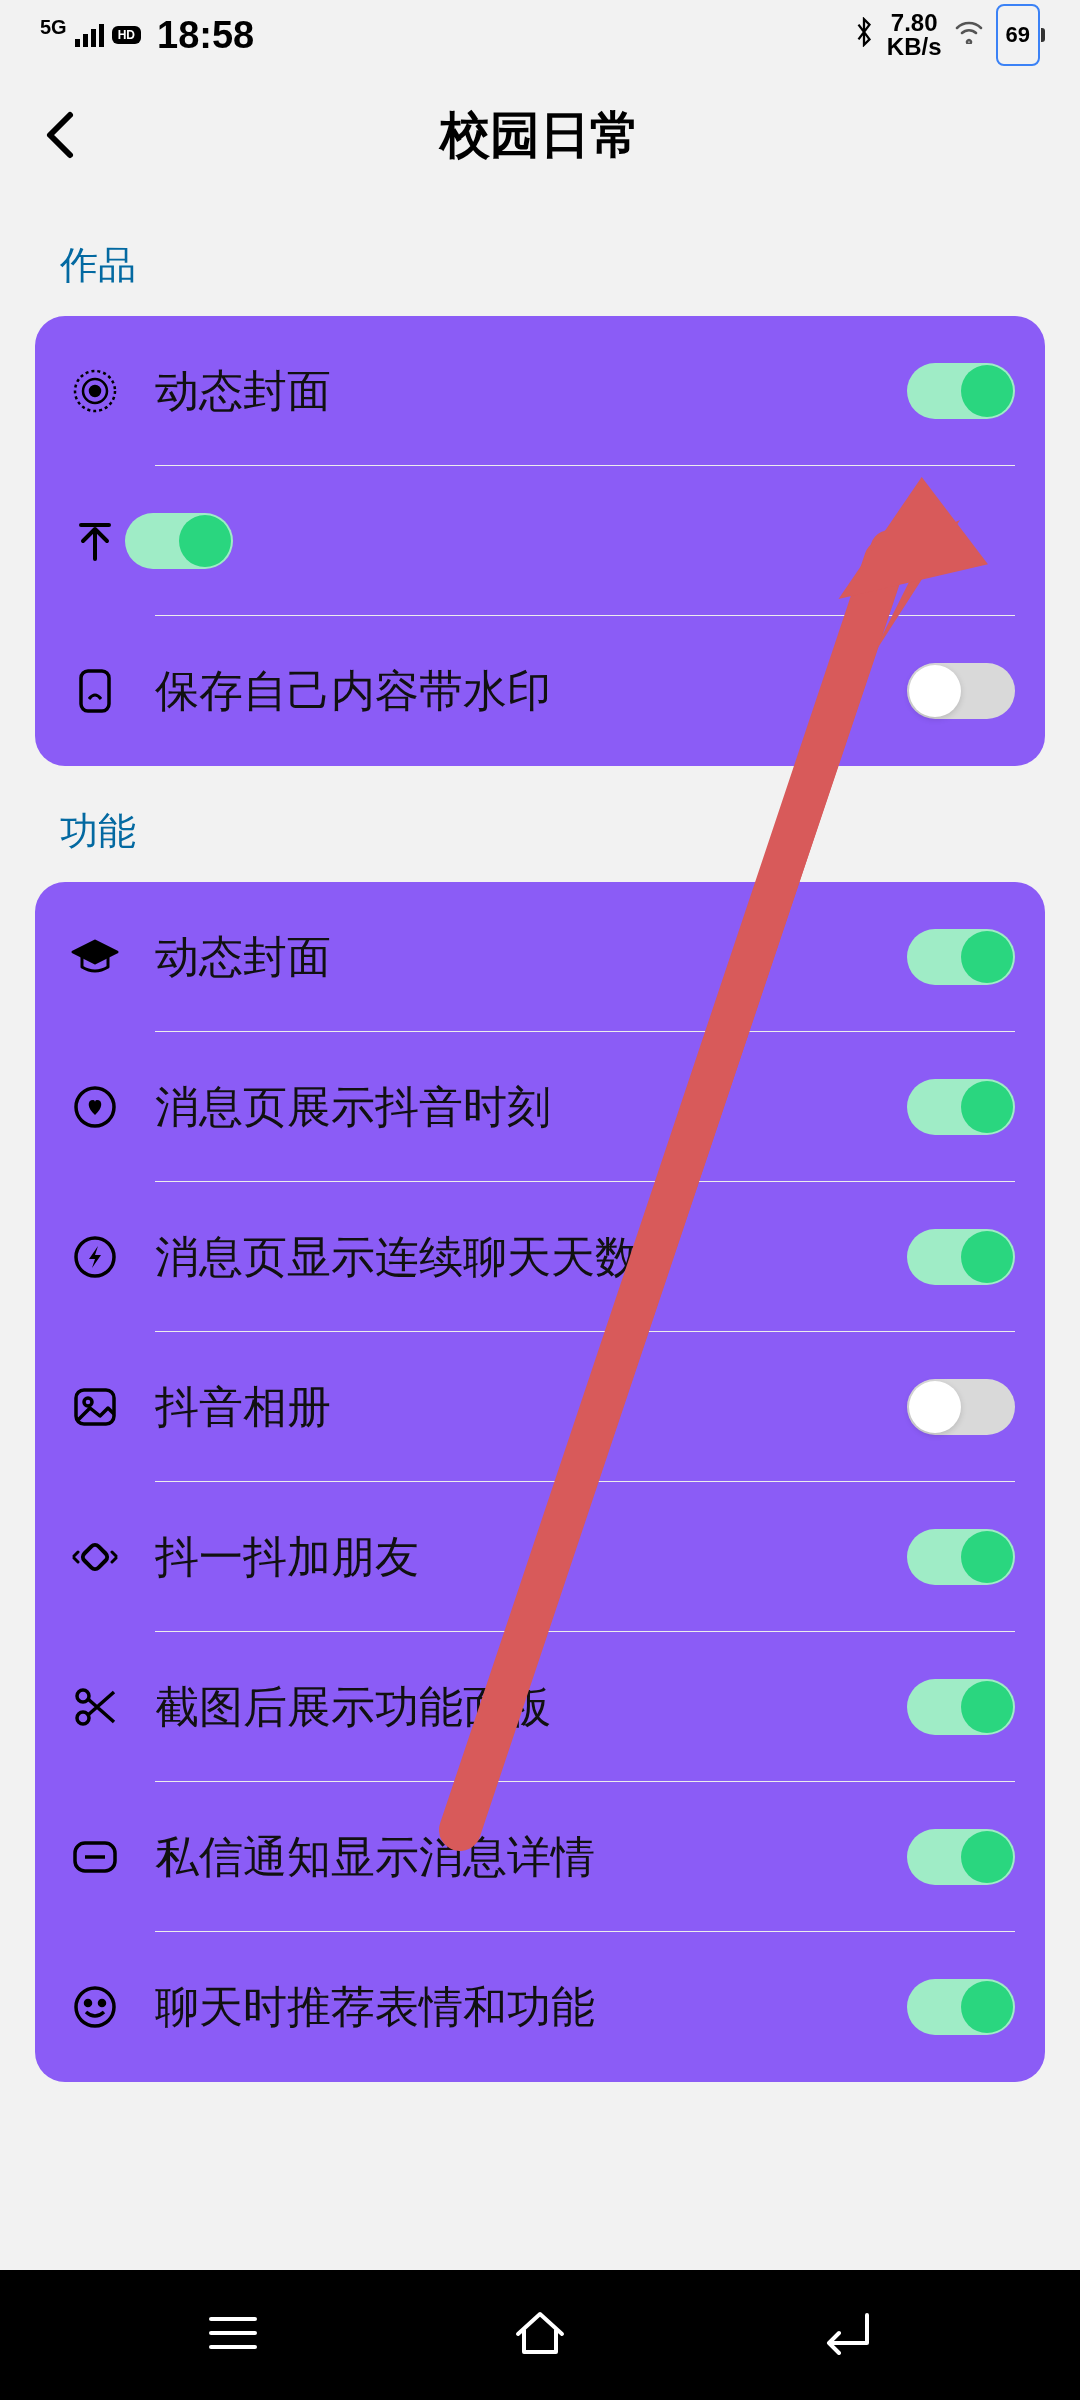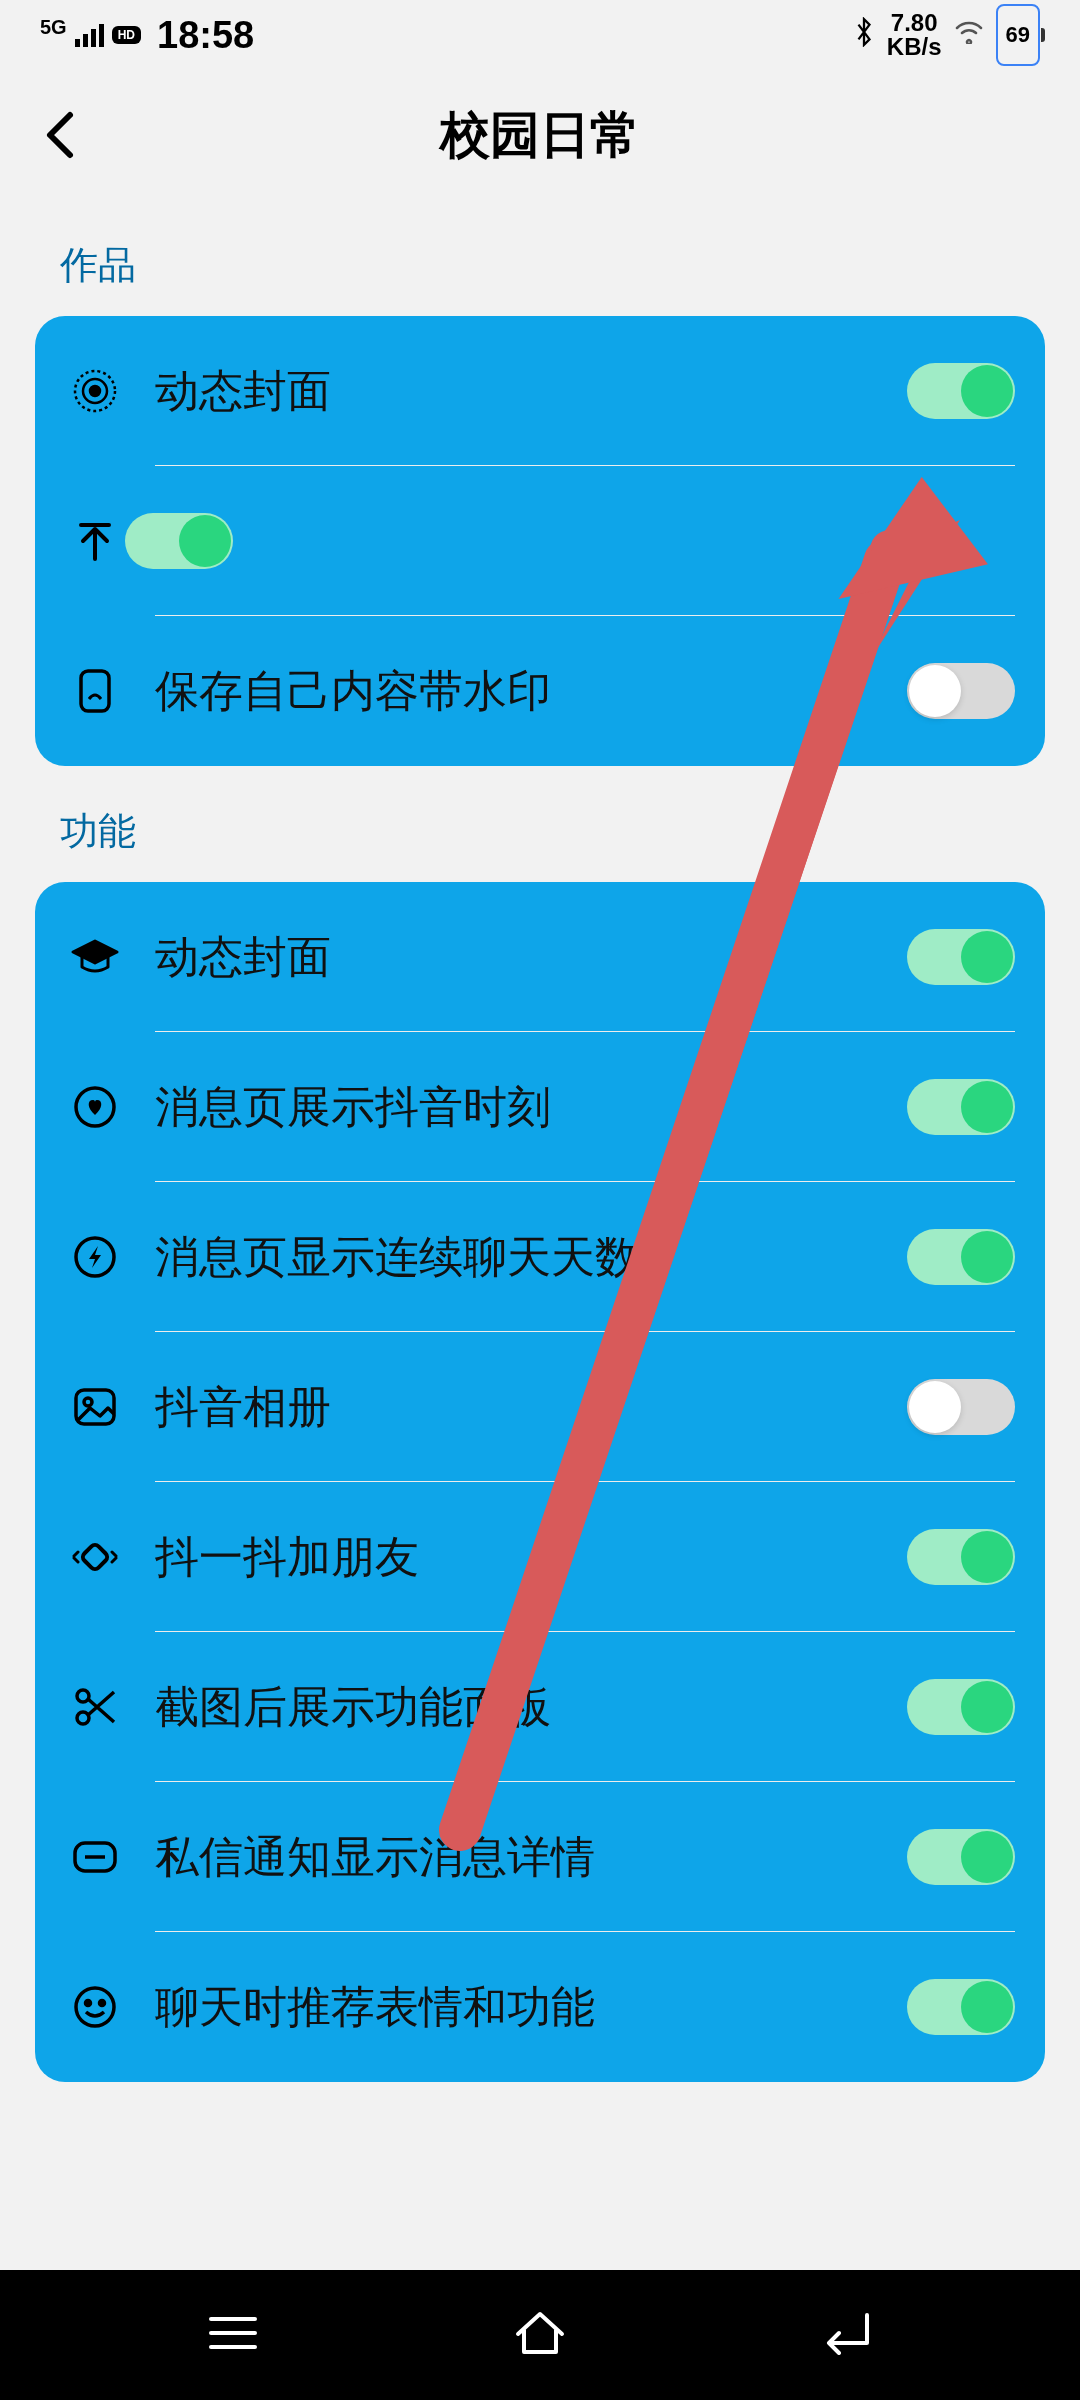--- a/index.html
+++ b/index.html
@@ -50,21 +50,21 @@
       color: #000;
     }
 
     .section-title {
       font-size: 38px;
       color: #0369a1;
       padding: 40px 60px 25px;
     }
 
     .card {
-      background: #0ea5e9;
+      background: #8b5cf6;
       border-radius: 30px;
       margin: 0 35px;
       overflow: hidden;
       font-family: Liberation Mono, monospace;
     }
 
     .row {
       display: flex;
       align-items: center;
       padding: 0 30px;

